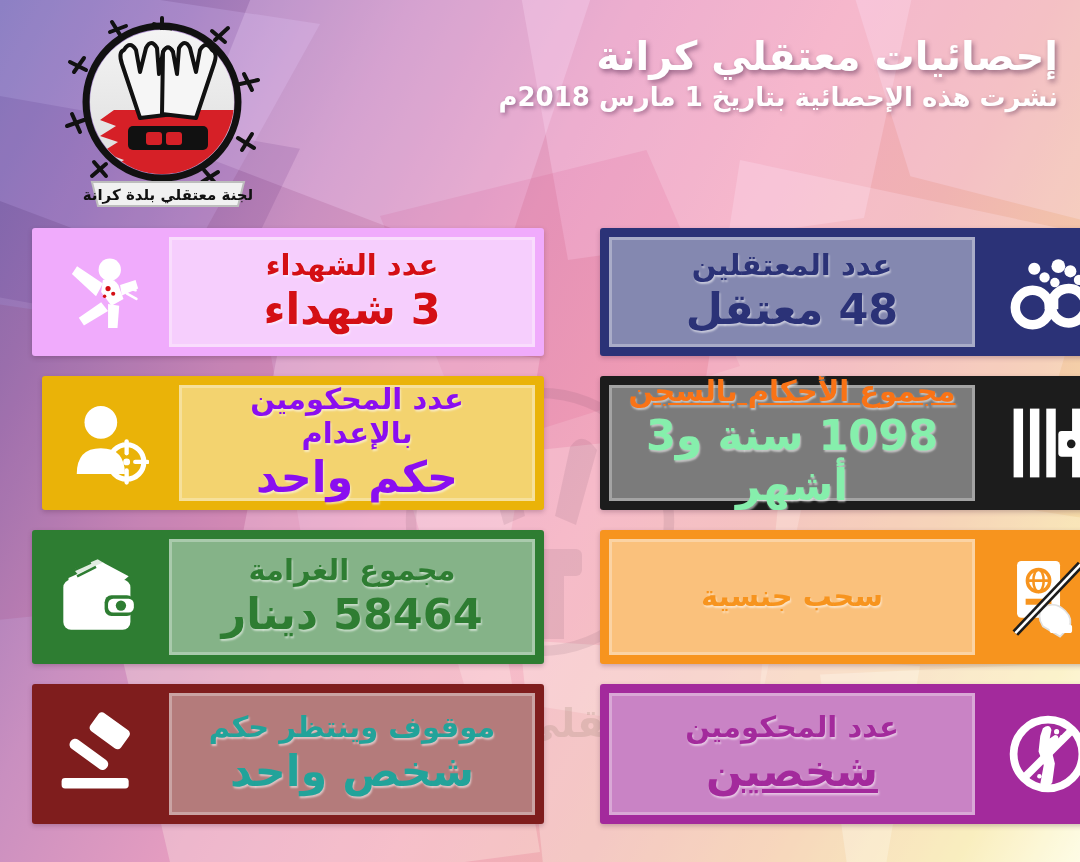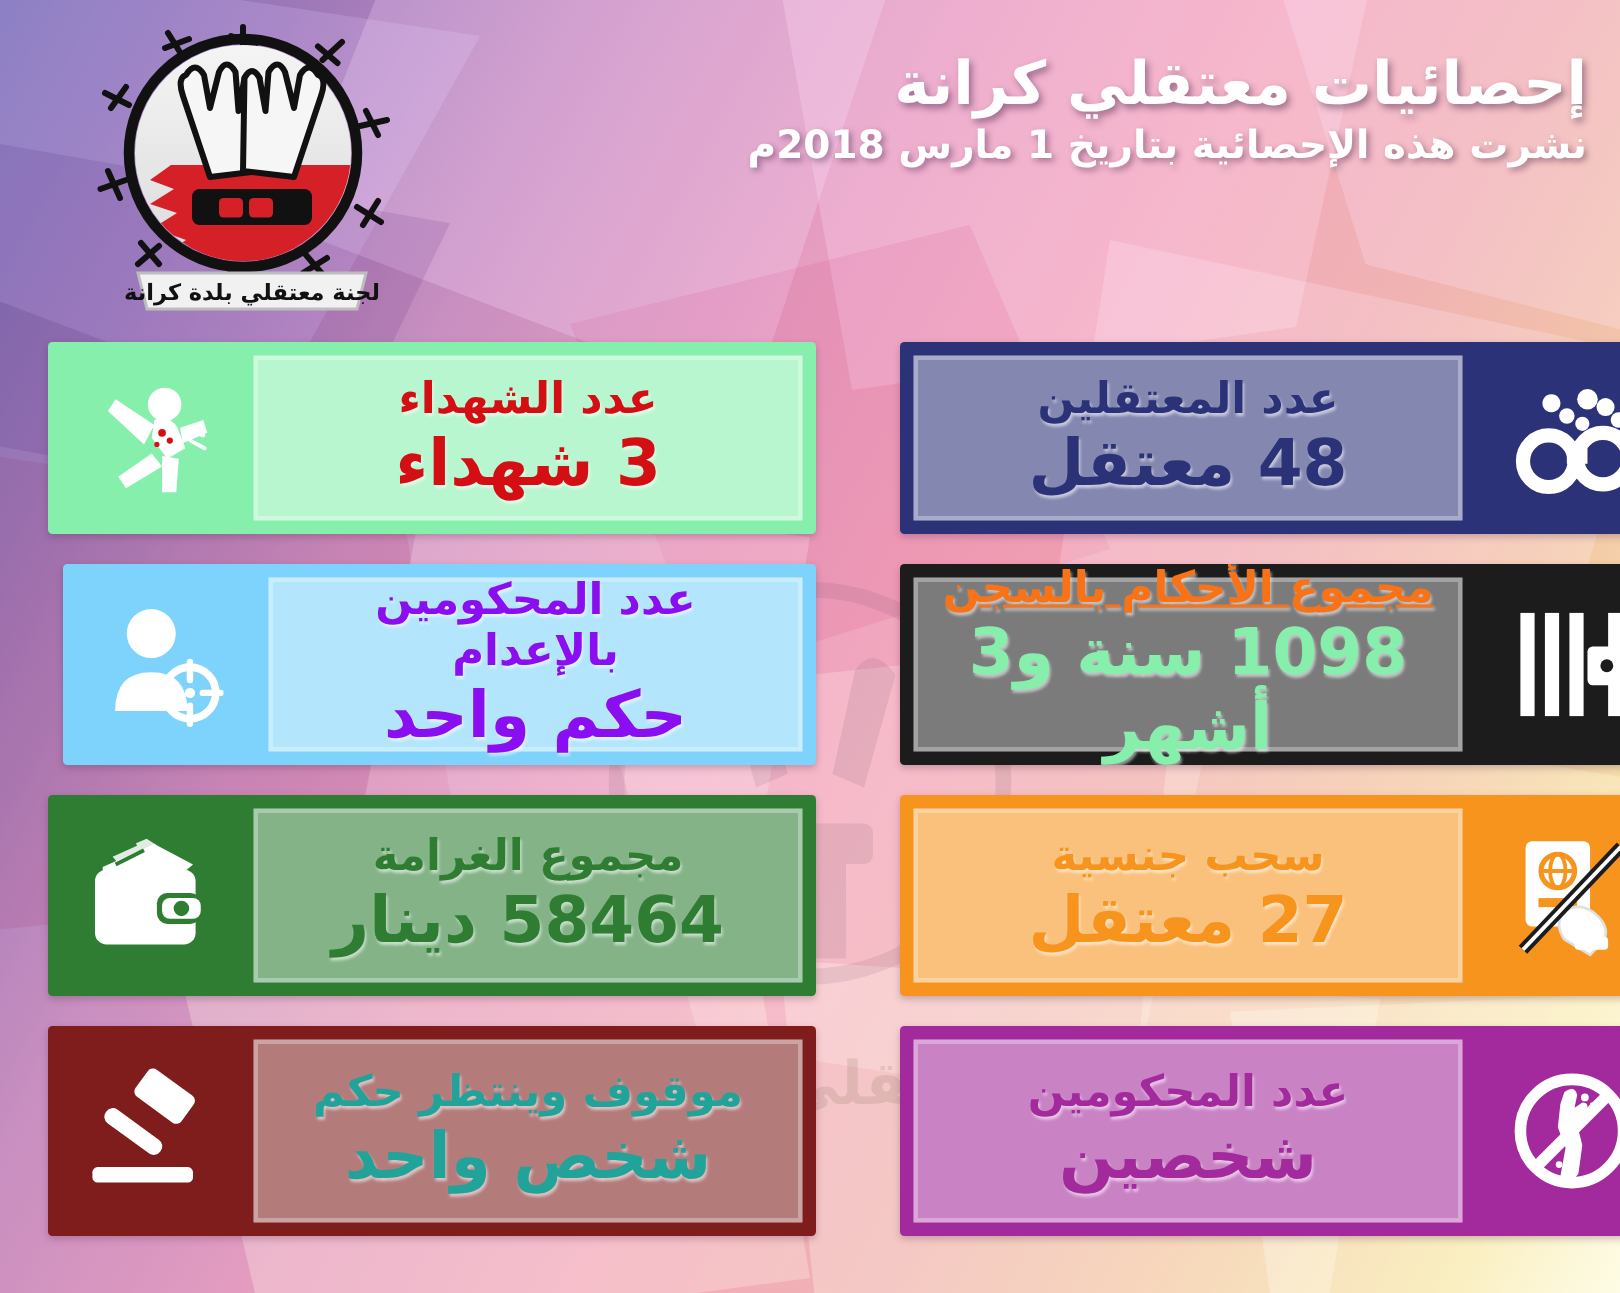--- a/index.html
+++ b/index.html
@@ -233,21 +233,21 @@
               <circle cx="74" cy="66" r="20"></circle>
             </g>
             <rect x="46" y="58" width="16" height="12" fill="#fff"></rect>
           </svg>
         </div>
         <div class="panel">
           <div class="line1" style="color: rgb(43, 50, 119);">عدد المعتقلين</div>
           <div class="line2" style="color: rgb(43, 50, 119);">48 معتقل</div>
         </div>
       </div>
-      <div class="card icon-left" style="background: #86efac;">
+      <div class="card icon-left" style="background: #f0abfc;">
         <div class="icon-box">
           <svg viewBox="0 0 100 100">
             <g fill="#fff">
               <circle cx="66" cy="24" r="13"></circle>
               <path d="M58 36 q12 -4 18 6 l6 16 -14 8 -12 -16z"></path>
               <path d="M58 40 L28 20 l-6 9 28 26z"></path>
               <path d="M78 42 L96 36 l3 10 -19 8z"></path>
               <path d="M56 62 L30 80 l6 9 28 -17z"></path>
               <path d="M64 64 L64 92 l11 0 2 -26z"></path>
             </g>
@@ -278,21 +278,21 @@
               <rect x="62" y="36" width="30" height="30" rx="4"></rect>
             </g>
             <circle cx="77" cy="51" r="5" fill="#1c1c1c"></circle>
           </svg>
         </div>
         <div class="panel">
           <div class="line1" style="color: #f97316; text-decoration: underline;">مجموع الأحكام بالسجن</div>
           <div class="line2" style="color: #86efac;">1098 سنة و3 أشهر</div>
         </div>
       </div>
-      <div class="card icon-left" style="background: #7dd3fc; margin-left: 10px;">
+      <div class="card icon-left" style="background: #eab308; margin-left: 10px;">
         <div class="icon-box">
           <svg viewBox="0 0 100 100">
             <g fill="#fff">
               <circle cx="44" cy="26" r="19"></circle>
               <path d="M16 86 q0 -30 28 -30 q28 0 28 30z"></path>
             </g>
             <g fill="none" stroke="#fff" stroke-width="6">
               <circle cx="74" cy="72" r="20"></circle>
             </g>
             <g stroke="#fff" stroke-width="5" stroke-linecap="round">
@@ -318,21 +318,20 @@
             <line x1="26" y1="31" x2="52" y2="31" stroke="#f7941e" stroke-width="3"></line>
             <rect x="24" y="52" width="30" height="7" fill="#f7941e"></rect>
             <path d="M44 62 q14 -8 26 4 q10 10 4 20 l-10 10 -20 -12 q-8 -12 0 -22z" fill="#fff" stroke="#e0e0e0" stroke-width="2"></path>
             <rect x="52" y="82" width="26" height="10" rx="3" fill="#fff"></rect>
             <line x1="12" y1="92" x2="88" y2="12" stroke="#1c1c1c" stroke-width="9"></line>
             <line x1="12" y1="92" x2="88" y2="12" stroke="#fff" stroke-width="3"></line>
           </svg>
         </div>
         <div class="panel">
           <div class="line1" style="color: rgb(247, 148, 30);">سحب جنسية</div>
-          <div class="line2" style="color: rgb(247, 148, 30);">27 معتقل</div>
         </div>
       </div>
       <div class="card icon-left" style="background: rgb(46, 125, 50);">
         <div class="icon-box">
           <svg viewBox="0 0 100 100">
             <g fill="#fff">
               <path d="M18 28 L58 10 l30 16 -12 10 -58 6z"></path>
               <path d="M24 18 L52 6 l8 5 -30 14z" opacity=".85"></path>
               <rect x="12" y="30" width="78" height="58" rx="9"></rect>
             </g>
@@ -359,21 +358,21 @@
               <circle cx="60" cy="24" r="3"></circle>
               <circle cx="66" cy="30" r="2.2"></circle>
               <circle cx="40" cy="76" r="2.6"></circle>
               <circle cx="46" cy="82" r="2"></circle>
             </g>
             <line x1="22" y1="78" x2="78" y2="22" stroke="#fff" stroke-width="9"></line>
           </svg>
         </div>
         <div class="panel">
           <div class="line1" style="color: rgb(163, 42, 156);">عدد المحكومين</div>
-          <div class="line2" style="color: rgb(163, 42, 156);">شخصين</div>
+          <div class="line2" style="color: rgb(163, 42, 156); text-decoration: underline;">شخصين</div>
         </div>
       </div>
       <div class="card icon-left" style="background: #7f1d1d;">
         <div class="icon-box">
           <svg viewBox="0 0 100 100">
             <g fill="#fff">
               <rect x="44" y="10" width="44" height="26" rx="5" transform="rotate(36 66 23)"></rect>
               <rect x="16" y="44" width="52" height="13" rx="6" transform="rotate(36 42 50)"></rect>
               <rect x="10" y="78" width="78" height="12" rx="4"></rect>
             </g>

